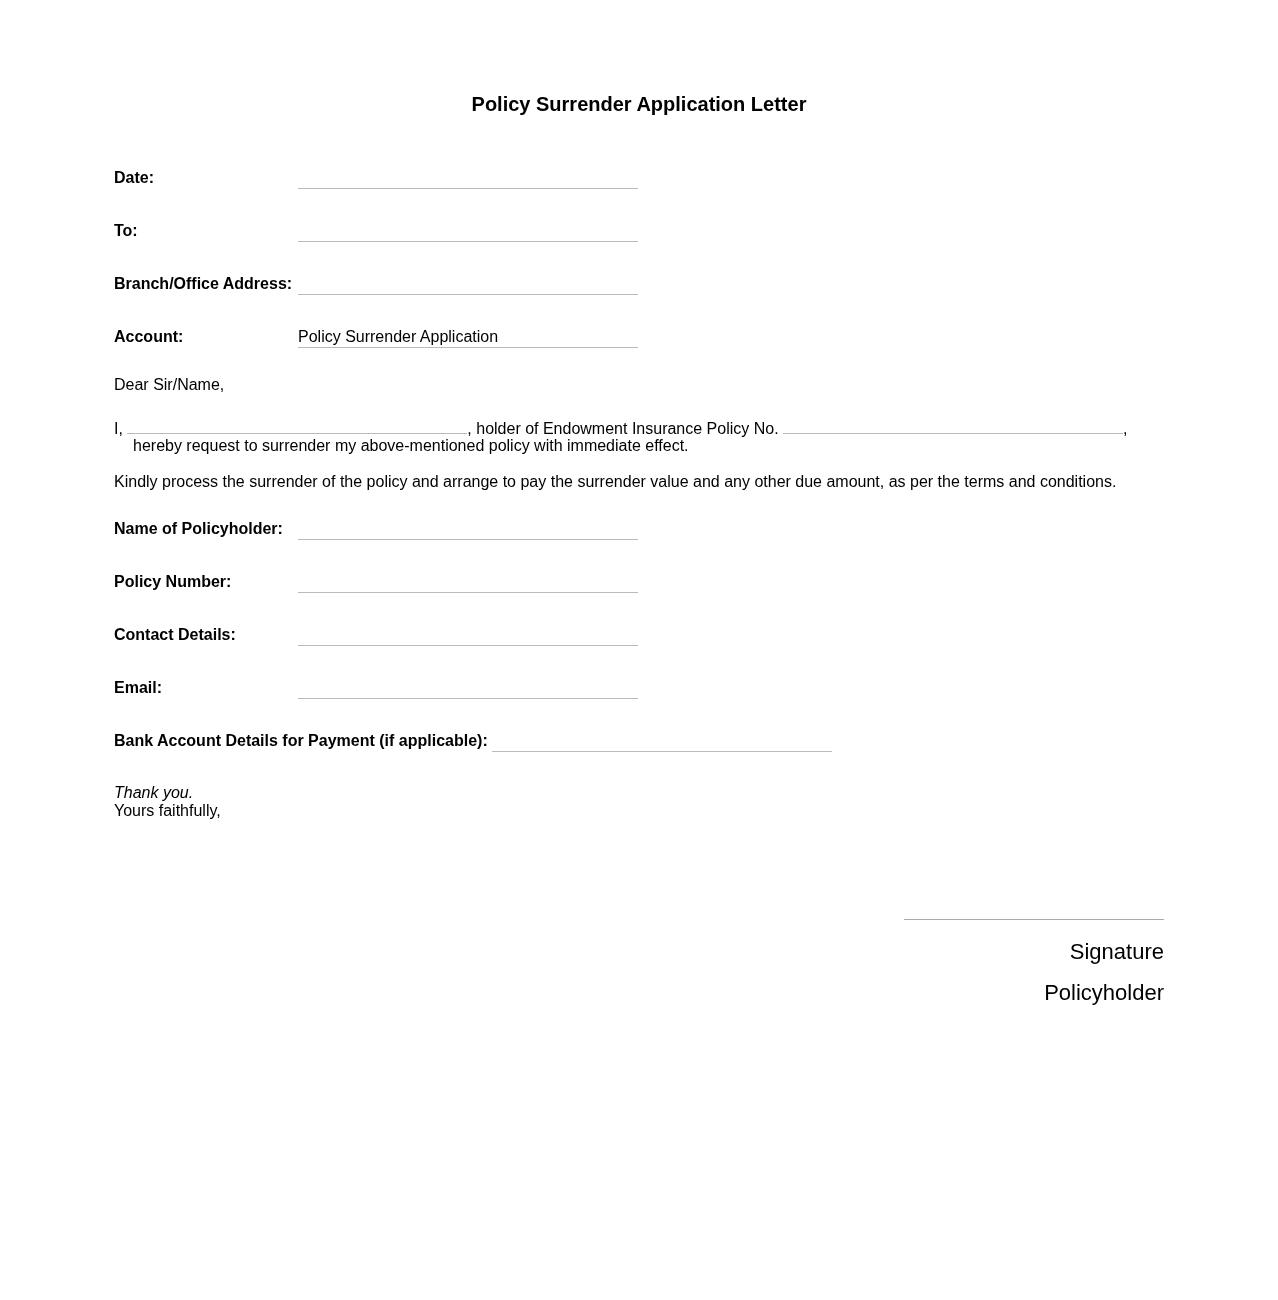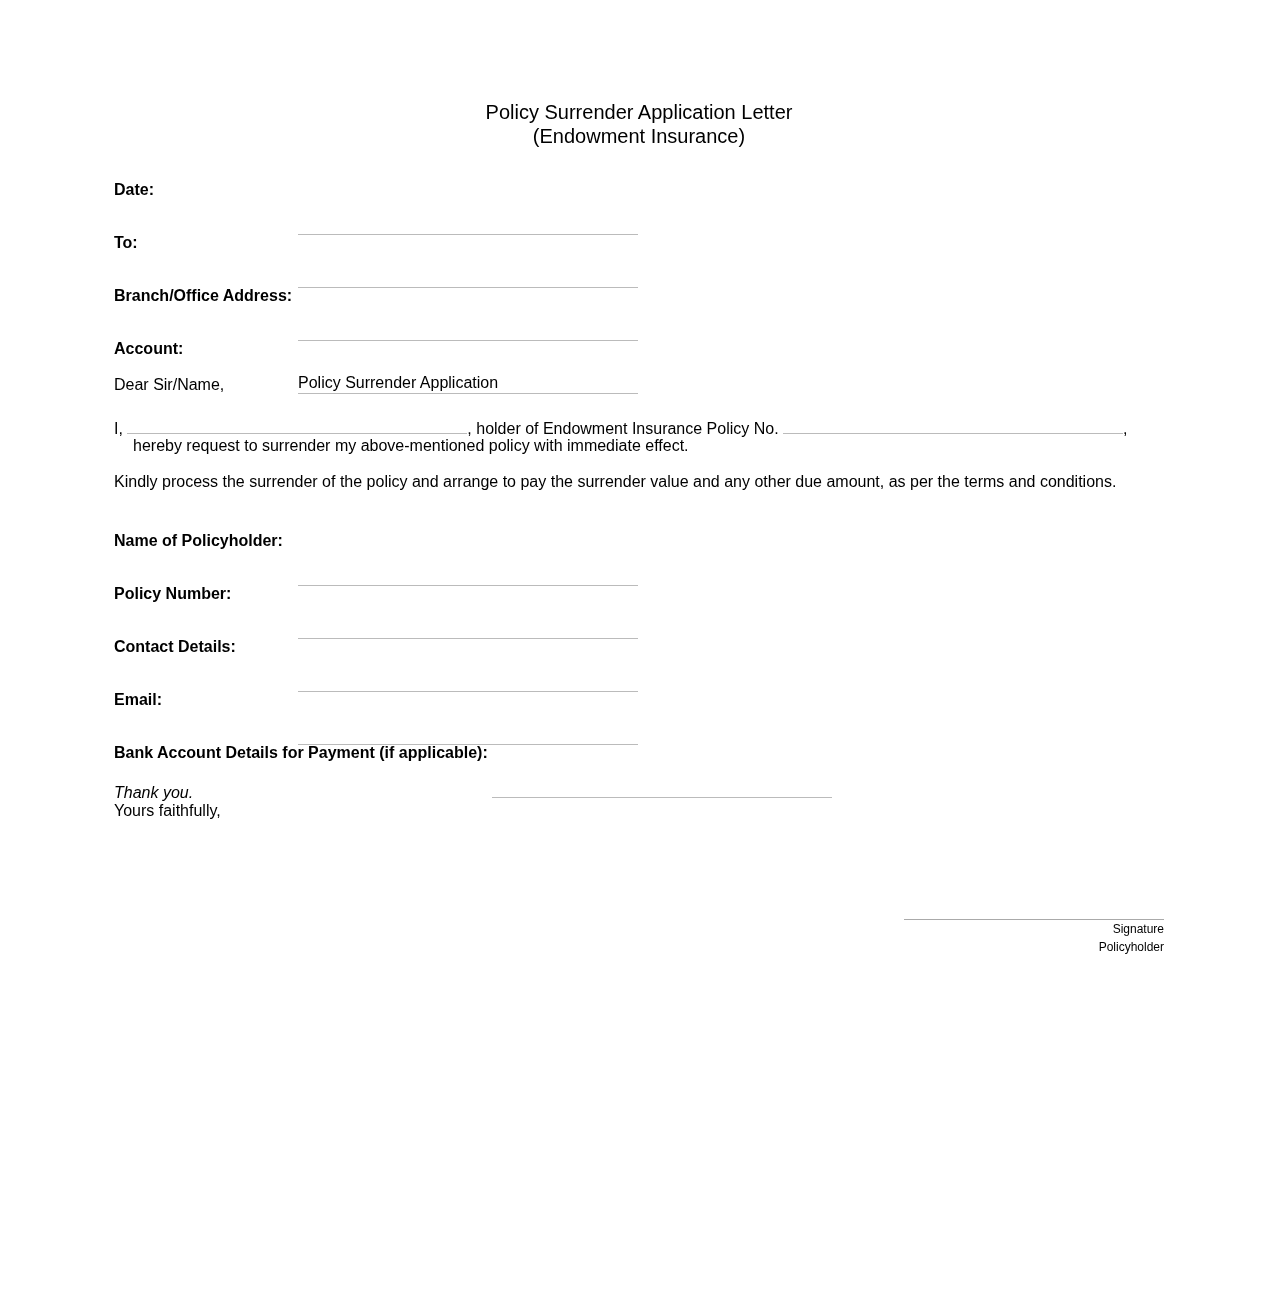--- a/index.html
+++ b/index.html
@@ -3,49 +3,48 @@
   <meta charset="utf-8">
   <style>
     html, body { margin: 0; padding: 0; background: #ffffff; }
     body {
       width: 1278px; height: 1300px; position: relative;
       font-family: "Liberation Sans", sans-serif; color: #000;
       font-size: 16px;
     }
     .page { position: absolute; left: 114px; top: 0; width: 1050px; }
     .title {
-      position: absolute; left: 0; width: 1050px; top: 100px;
-      text-align: center; font-weight: normal; font-size: 20px; line-height: 24px;
+      position: absolute; left: 0; width: 1050px; top: 92px;
+      text-align: center; font-weight: bold; font-size: 20px; line-height: 24px;
     }
     .field-row { position: absolute; left: 0; height: 24px; }
     .field-label {
-      position: absolute; left: 0; top: 12px; font-weight: bold; font-size: 16px;
+      position: absolute; left: 0; top: 0; font-weight: bold; font-size: 16px;
       line-height: 20px; white-space: nowrap;
     }
     .field-line {
       position: absolute; left: 184px; width: 340px; top: 0; height: 20px;
       border-bottom: 1px solid #bbbbbb; font-size: 16px; line-height: 20px;
-      white-space: nowrap; padding: 0; box-sizing: content-box; margin-top: 46px;
+      white-space: nowrap; padding: 0; box-sizing: content-box;
     }
     .text { position: absolute; left: 0; font-size: 16px; line-height: 18px; white-space: nowrap; }
     .inline-blank {
       display: inline-block; border-bottom: 1px solid #bbbbbb; height: 14px; vertical-align: baseline;
     }
     .sig-block { position: absolute; right: 0; top: 919px; width: 260px; text-align: right; }
     .sig-line { border-top: 1px solid #aaaaaa; width: 260px; }
-    .sig-text { font-size: 12px; line-height: 18px; }
+    .sig-text { font-size: 22px; line-height: 18px; margin-top: 23px; }
   </style>
 </head>
 <body>
 
 <div class="page">
 
   <div class="title">
     <div>Policy Surrender Application Letter</div>
-    <div>(Endowment Insurance)</div>
   </div>
 
   <div class="field-row" style="top:168px;">
     <span class="field-label">Date:</span>
     <div class="field-line"></div>
   </div>
   <div class="field-row" style="top:221px;">
     <span class="field-label">To:</span>
     <div class="field-line"></div>
   </div>

